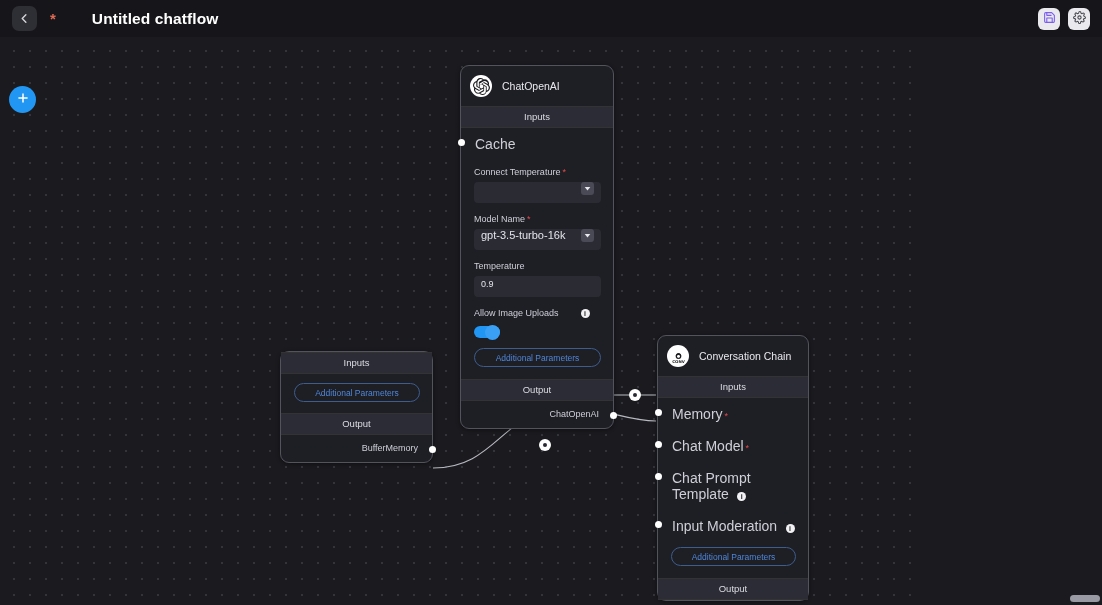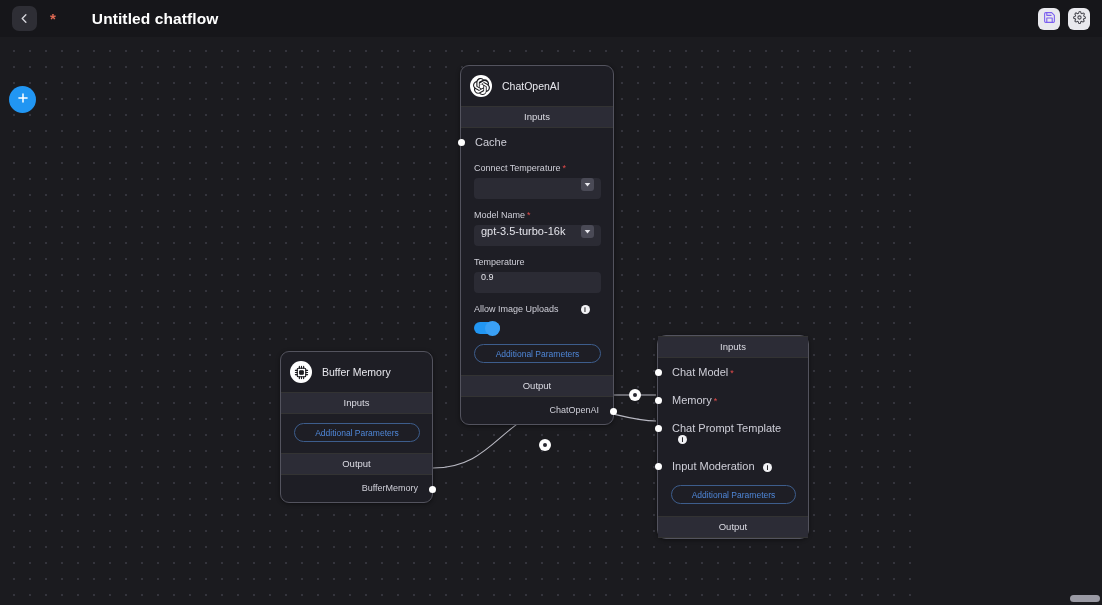--- a/index.html
+++ b/index.html
@@ -85,39 +85,39 @@
   .sect-bar {
     background: #2c2c36; color: #dcdce4;
     font-size: 9.5px; text-align: center; padding: 4px 8px 5px;
     border-top: 1px solid #333; border-bottom: 1px solid #333;
   }
   .node-body { padding: 0 0 2px; }
   .row {
     position: relative; padding: 8px 12px 8px 14px;
     color: #cfcfd8; font-size: 9px;
   }
-  .row-label { color: #cfcfd8; font-size: 11px; }
+  .row-label { color: #cfcfd8; font-size: 14px; }
   .req { color: #e24a4a; font-size: 9px; margin-left: 2px; }
   .field-label { color: #cfcfd8; font-size: 9px; display:block; margin: 0 0 5px 0;}
   .field-group { padding: 7px 12px 4px 13px; }
   .select-box {
     height: 21px; background: #2b2b34; border-radius: 4px;
     display: flex; padding: 0 7px;
     color: #e3e3ea; font-size: 11px; position: relative;
   }
   .select-val { flex: 1 1 auto; white-space: nowrap; overflow: hidden; }
   .caret {
     width: 13px; height: 13px; border-radius: 3px; background: #4a4a56;
     display: flex; align-items: center; justify-content: center;
     flex: 0 0 auto;
   }
   .caret svg { width: 7px; height: 7px; }
   .input-box {
     height: 21px; background: #2b2b34; border-radius: 4px;
-    display: flex; align-items: flex-start; padding: 0 7px;
+    display: flex; align-items: flex-end; padding: 8px 7px;
     color: #e3e3ea; font-size: 9px;
   }
   .toggle-label-row { display: flex; align-items: center; gap: 22px; }
   .info-dot {
     width: 9px; height: 9px; border-radius: 50%; background: #f2f2f5;
     display: inline-flex; align-items: center; justify-content: center;
     color: #1b1b1f; font-size: 7px; font-weight: 700; line-height: 1;
     flex: 0 0 auto;
   }
   .toggle {
@@ -272,51 +272,53 @@
         <div class="addl-btn">Additional Parameters</div>
       </div>
       <div class="sect-bar">Output</div>
       <div class="out-row">
         <span>ChatOpenAI</span>
         <span class="handle h-right" style="top:11px;"></span>
       </div>
     </div>
 
     <div class="node" style="left:280px; top:314px; width:153px;">
-      <div class="node-head">
-        <div class="node-logo">
-          <svg viewBox="0 0 24 24" fill="none" stroke="#1b1b1f" stroke-width="1.6">
-            <rect x="6" y="6" width="12" height="12" rx="1.4"></rect>
-            <rect x="9.5" y="9.5" width="5" height="5" rx="0.6" fill="#1b1b1f"></rect>
-            <path d="M9 6V3.4M12 6V3.4M15 6V3.4M9 18v2.6M12 18v2.6M15 18v2.6M6 9H3.4M6 12H3.4M6 15H3.4M18 9h2.6M18 12h2.6M18 15h2.6" stroke-linecap="round"></path>
-          </svg>
-        </div>
-        <div class="node-title">Buffer Memory</div>
-      </div>
       <div class="sect-bar">Inputs</div>
       <div class="node-body">
         <div class="addl-btn" style="margin-top:9px; margin-bottom:9px;">Additional Parameters</div>
       </div>
       <div class="sect-bar">Output</div>
       <div class="out-row">
         <span>BufferMemory</span>
         <span class="handle h-right" style="top:11px;"></span>
       </div>
     </div>
 
     <div class="node" style="left:657px; top:298px; width:152px;">
+      <div class="node-head">
+        <div class="node-logo">
+          <svg viewBox="0 0 24 24">
+            <g fill="none" stroke="#1b1b1f" stroke-width="1.9" stroke-linecap="round">
+              <path d="M9.2 10.3a3.1 3.1 0 1 1 3.4 4.3"></path>
+              <path d="M14.8 10.3a3.1 3.1 0 1 0-3.4 4.3"></path>
+            </g>
+            <text x="12" y="21.4" font-size="5.6" font-family="DejaVu Sans, sans-serif" font-weight="bold" fill="#1b1b1f" text-anchor="middle">CONV</text>
+          </svg>
+        </div>
+        <div class="node-title">Conversation Chain</div>
+      </div>
       <div class="sect-bar">Inputs</div>
       <div class="node-body">
         <div class="row">
           <span class="handle h-left" style="top:11px;"></span>
+          <span class="row-label">Memory</span><span class="req">*</span>
+        </div>
+        <div class="row">
+          <span class="handle h-left" style="top:11px;"></span>
           <span class="row-label">Chat Model</span><span class="req">*</span>
-        </div>
-        <div class="row">
-          <span class="handle h-left" style="top:11px;"></span>
-          <span class="row-label">Memory</span><span class="req">*</span>
         </div>
         <div class="row">
           <span class="handle h-left" style="top:11px;"></span>
           <span class="row-label">Chat Prompt Template</span>
           <span class="info-dot" style="margin-left:6px;">i</span>
         </div>
         <div class="row">
           <span class="handle h-left" style="top:11px;"></span>
           <span class="row-label">Input Moderation</span>
           <span class="info-dot" style="margin-left:6px;">i</span>

